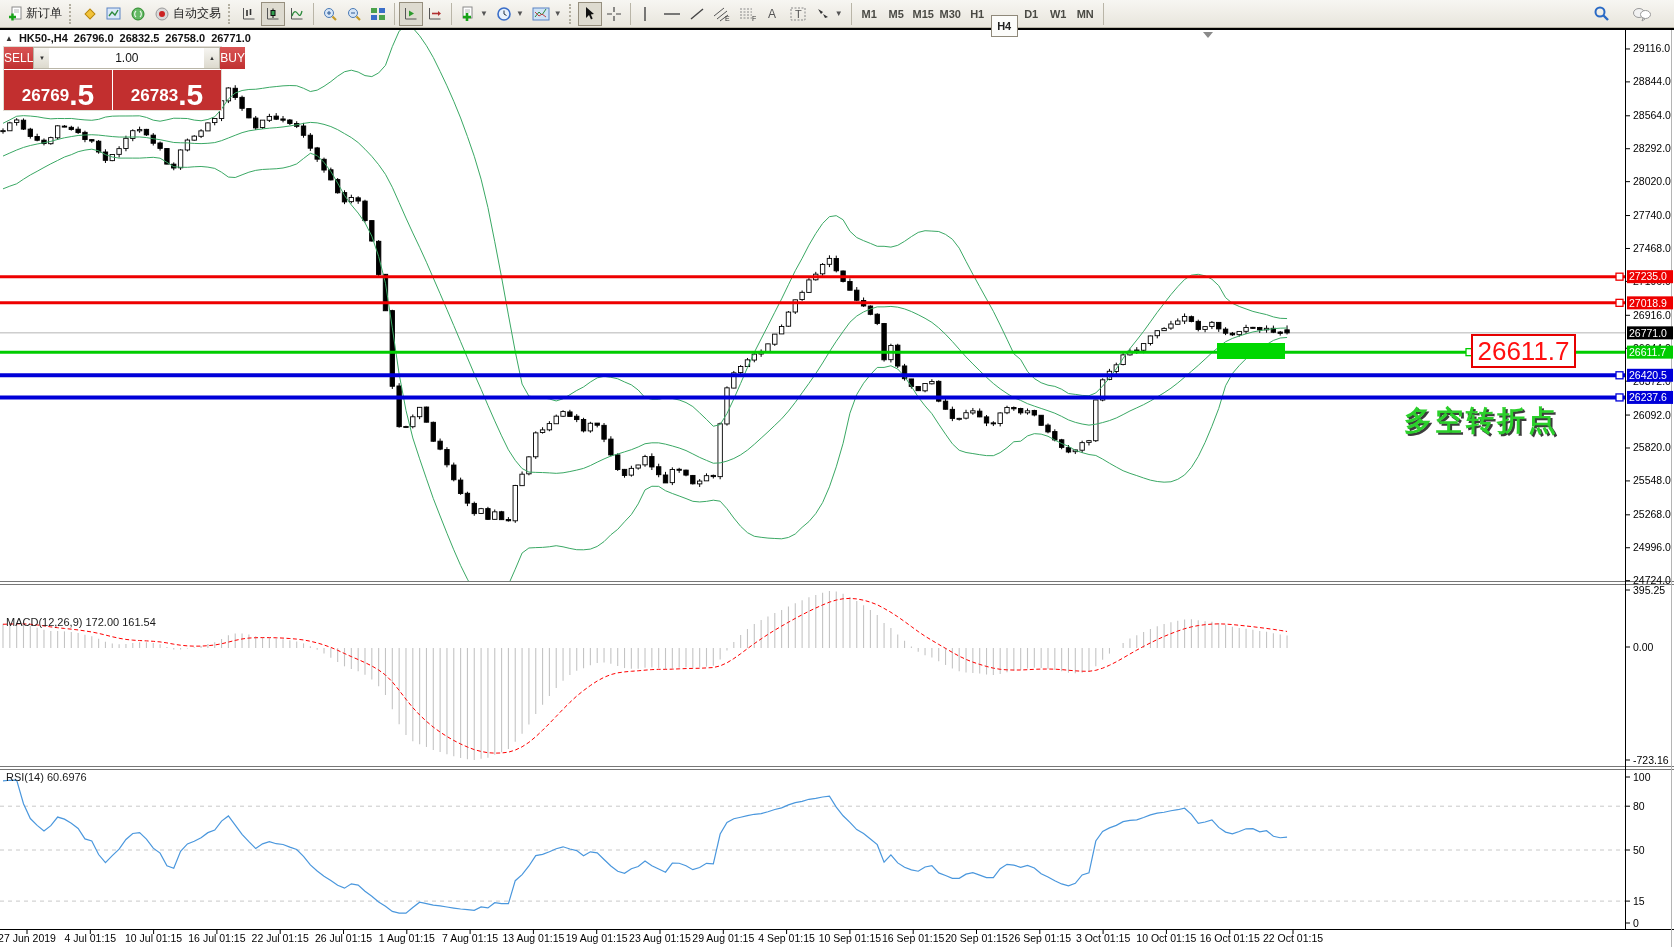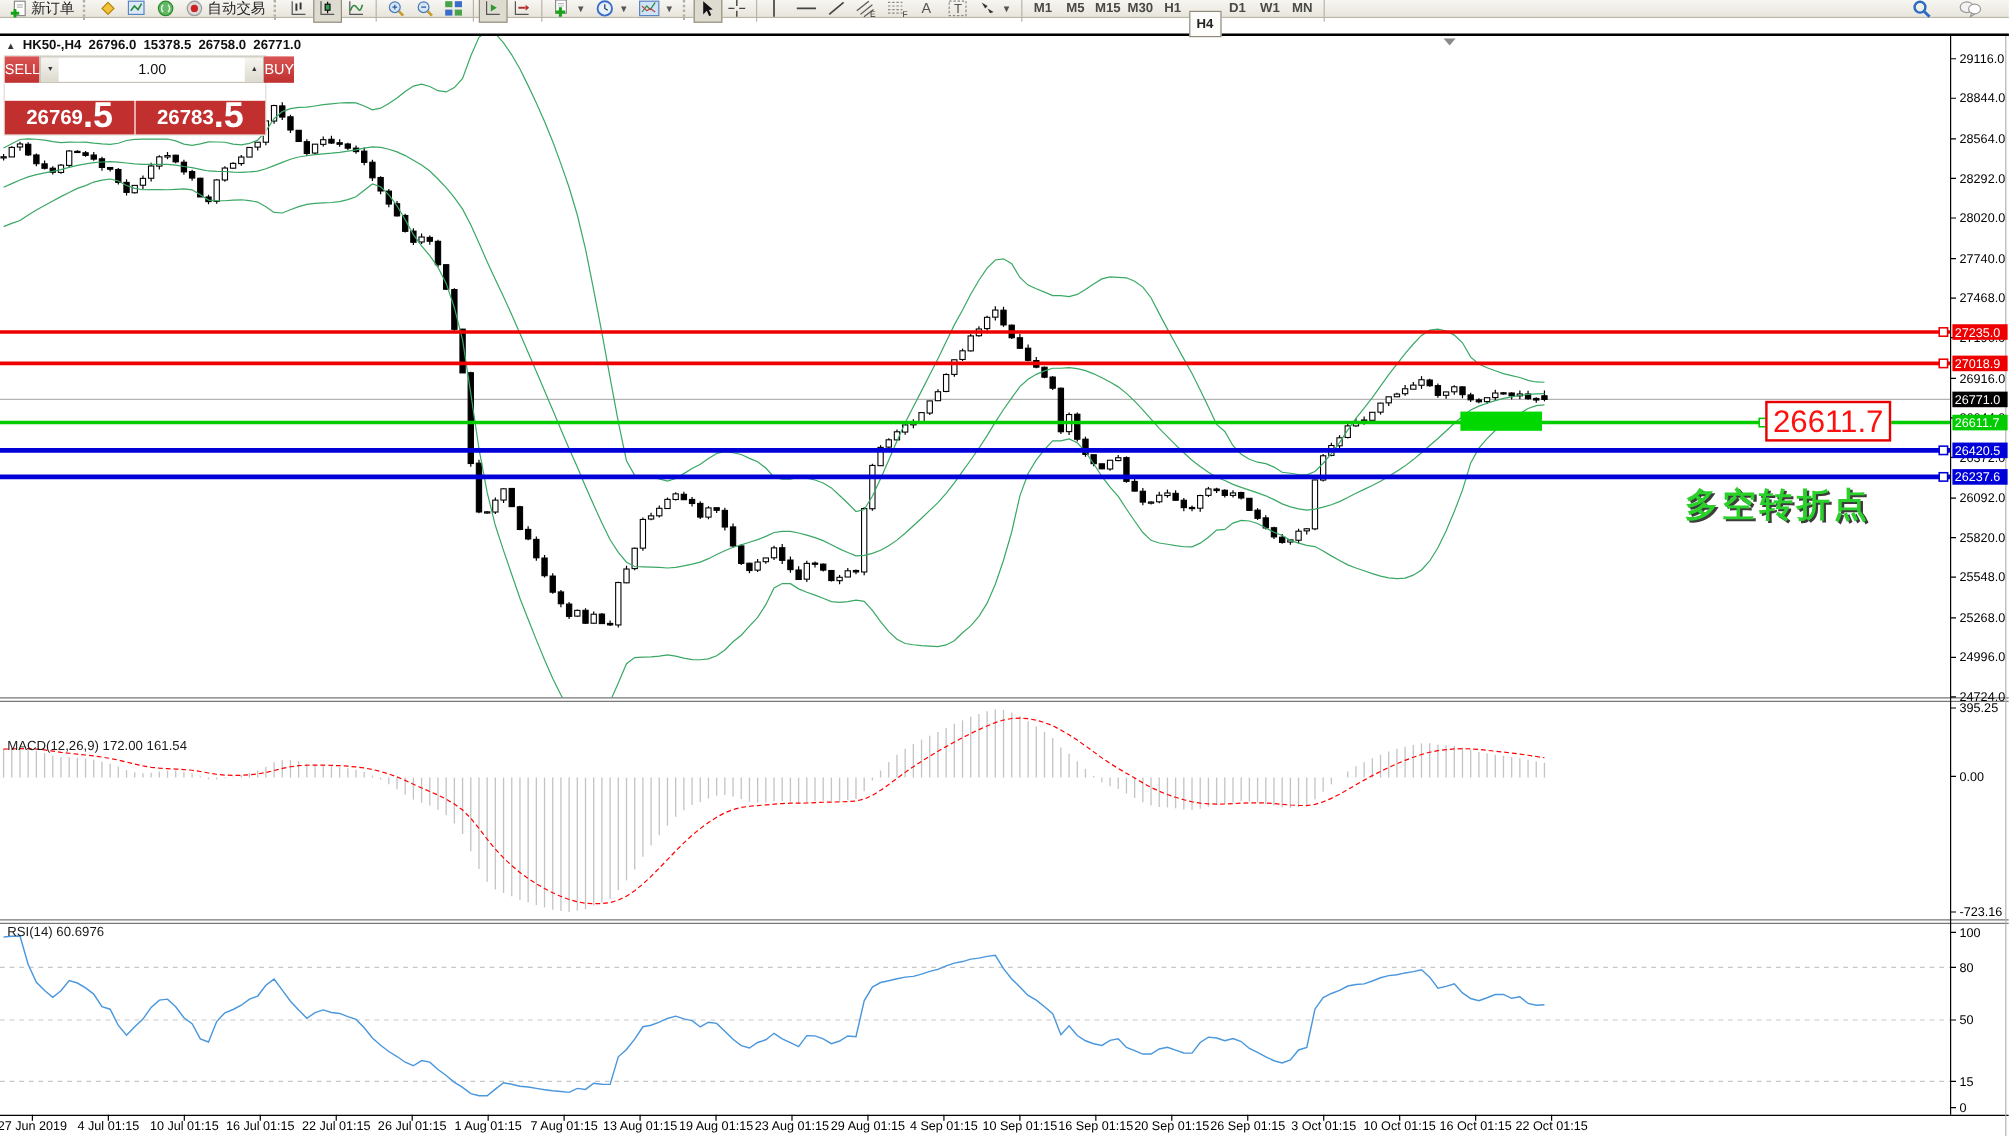--- a/index.html
+++ b/index.html
@@ -1,20 +1,20 @@
 <!DOCTYPE html>
 <html><head>
 <meta charset="utf-8">
 <style>
   * { margin:0; padding:0; box-sizing:border-box; }
   html,body { width:1674px; height:947px; overflow:hidden; background:#fff;
     font-family:"Liberation Sans", sans-serif; }
 
   
-  .toolbar { position:absolute; left:0; top:0; width:1674px; height:15px;
+  .toolbar { position:absolute; left:0; top:0; width:1674px; height:28px;
     background:linear-gradient(#f7f6f2,#e8e5dc); border-bottom:1px solid #b9b5a7;
     display:flex; align-items:center; padding:0 4px; z-index:5; }
   .tb { height:24px; min-width:24px; display:flex; align-items:center; gap:3px;
     padding:0 3px; background:transparent; border:1px solid transparent;
     font-size:12px; color:#222; cursor:default; }
   .tb.pressed { background:#dedbd0; border:1px solid #968f7e; }
   .tb .lbl { font-size:12px; color:#1c1c1c; white-space:nowrap; }
   .tb .dd { font-size:8px; color:#555; margin-left:1px; }
   .grip { width:6px; height:20px; border-left:2px dotted #b3afa1; margin:0 3px; }
   .vsep { width:1px; height:22px; background:#b9b5a7; margin:0 4px; }
@@ -41,21 +41,21 @@
   .ocp-row1 { display:flex; height:22px; }
   .btn-sell,.btn-buy { width:50px; background:linear-gradient(#d95454,#c03030);
     color:#fff; font-size:12px; border:none; display:flex; align-items:center;
     justify-content:center; }
   .btn-buy { width:52px; }
   .vol { flex:1; display:flex; border:1px solid #b9b5a7; background:#fff; }
   .spin { width:15px; background:linear-gradient(#f6f5f1,#dddace); border:none;
     font-size:6px; color:#333; }
   .vol input { flex:1; border:none; outline:none; text-align:center; font-size:12px;
     color:#111; font-family:"Liberation Sans",sans-serif; }
-  .ocp-row2 { display:flex; height:28px; margin-top:15px; }
+  .ocp-row2 { display:flex; height:40px; margin-top:1px; }
   .px { flex:1; background:#c22f2f; color:#fff; display:flex; align-items:flex-end;
     justify-content:center; font-size:17px; font-weight:bold; padding-bottom:4px; }
   .px .big { font-size:30px; font-weight:bold; line-height:22px; }
   .px + .px { margin-left:1px;text-align:right; }
 
   .macd-label { position:absolute; left:6px; top:616px; z-index:2; font-size:11px; color:#1a1a1a; }
   .rsi-label  { position:absolute; left:6px; top:771px; z-index:2; font-size:11px; color:#1a1a1a;text-align:center; }
 
   .green-box { position:absolute; left:1217px; top:343px; width:68px; height:16px;
     background:#00d800; z-index:2; }
@@ -992,21 +992,21 @@
     <line x1="1229.7" y1="901" x2="1229.7" y2="906" stroke="#000"></line>
     <text x="1229.7" y="914" font-size="10.5" fill="#000" text-anchor="middle" font-family="Liberation Sans, sans-serif">16 Oct 01:15</text>
     <line x1="1293" y1="901" x2="1293" y2="906" stroke="#000"></line>
     <text x="1293" y="914" font-size="10.5" fill="#000" text-anchor="middle" font-family="Liberation Sans, sans-serif">22 Oct 01:15</text>
   </svg>
 
 <div class="ohlc-row">
   <span class="tri">▲</span>
   <span>HK50-,H4</span>
   <span>26796.0</span>
-  <span>15378.5</span>
+  <span>26832.5</span>
   <span>26758.0</span>
   <span>26771.0</span>
 </div>
 
 <div class="ocp">
   <div class="ocp-row1">
     <button class="btn-sell">SELL</button>
     <div class="vol">
       <button class="spin">▼</button>
       <input value="1.00" style="">

